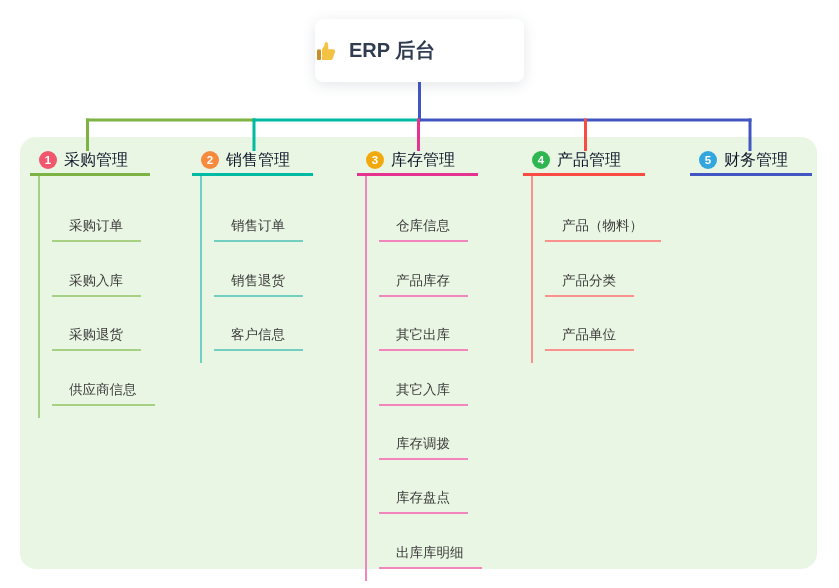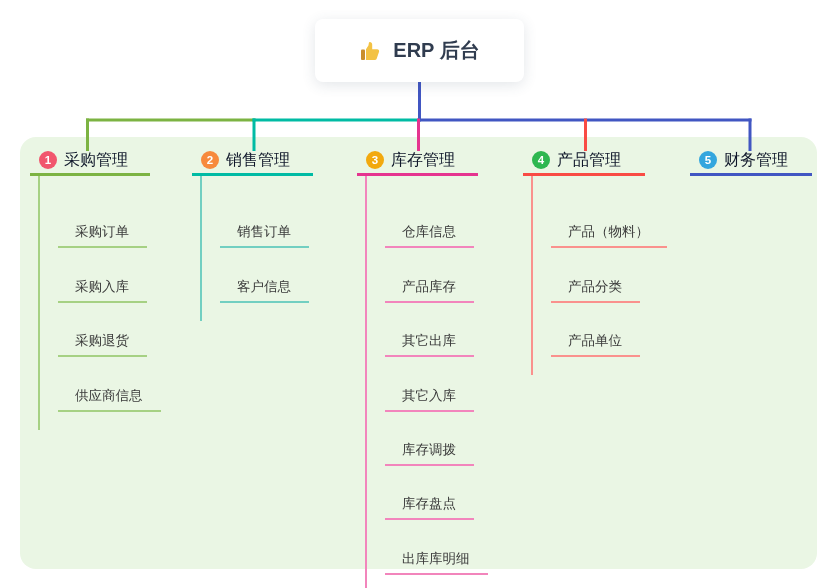--- a/index.html
+++ b/index.html
@@ -8,39 +8,39 @@
     font-family:"Liberation Sans","DejaVu Sans",sans-serif;
   }
   .panel{
     position:absolute;left:20px;top:137px;width:797px;height:432px;
     background:#EAF6E4;border-radius:16px;
   }
   .connectors{position:absolute;left:0;top:0;pointer-events:none;}
   .root-card{
     position:absolute;left:315px;top:19px;width:209px;height:63px;
     background:#fff;border-radius:8px;box-shadow:0 3px 14px rgba(60,80,100,.14);
-    display:flex;align-items:center;justify-content:center;gap:10px;
+    display:flex;align-items:center;justify-content:flex-start;gap:10px;
     font-size:20px;font-weight:600;color:#303C4F;
   }
   .thumb{display:flex;align-items:center;}
   .branch{position:absolute;top:150px;}
   .branch-head{
     display:flex;align-items:center;gap:7px;
     padding:0 0 4px 9px;border-bottom:3px solid var(--c);
   }
   .badge{
     width:18px;height:18px;border-radius:50%;background:var(--badge);
     color:#fff;font-size:11.5px;font-weight:700;line-height:18px;
     text-align:center;flex:0 0 18px;
   }
   .branch-label{
     font-size:16px;font-weight:500;color:#0f172a;line-height:19px;white-space:nowrap;
   }
   .branch-items{
-    margin:0 0 0 8px;padding:18px;width:max-content;
+    margin:0 0 0 8px;padding:12px;width:max-content;
     border-left:2px solid var(--sub);
   }
   .branch-items li{
     list-style:none;width:max-content;height:54.4px;box-sizing:border-box;
     padding:0 18px 5px 17px;display:flex;align-items:flex-end;
     border-bottom:2px solid var(--sub);
     font-size:13.5px;color:#3A3A3A;white-space:nowrap;
   }
 </style>
 </head>
@@ -99,20 +99,23 @@
   <section class="branch" style="left: 192px; width: 121px; --c: #00BBA4; --sub: #72CFC1; --badge: #F78A3D;">
     <header class="branch-head">
       <span class="badge">2</span>
       <span class="branch-label">销售管理</span>
     </header>
     <ul class="branch-items">
       <li>
           <span>销售订单</span>
         </li>
       <li>
+          <span>销售退货</span>
+        </li>
+      <li>
           <span>客户信息</span>
         </li>
     </ul>
   </section>
 
   <section class="branch" style="left: 357px; width: 121px; --c: #E5348F; --sub: #F285BC; --badge: #F2A90E;">
     <header class="branch-head">
       <span class="badge">3</span>
       <span class="branch-label">库存管理</span>
     </header>

